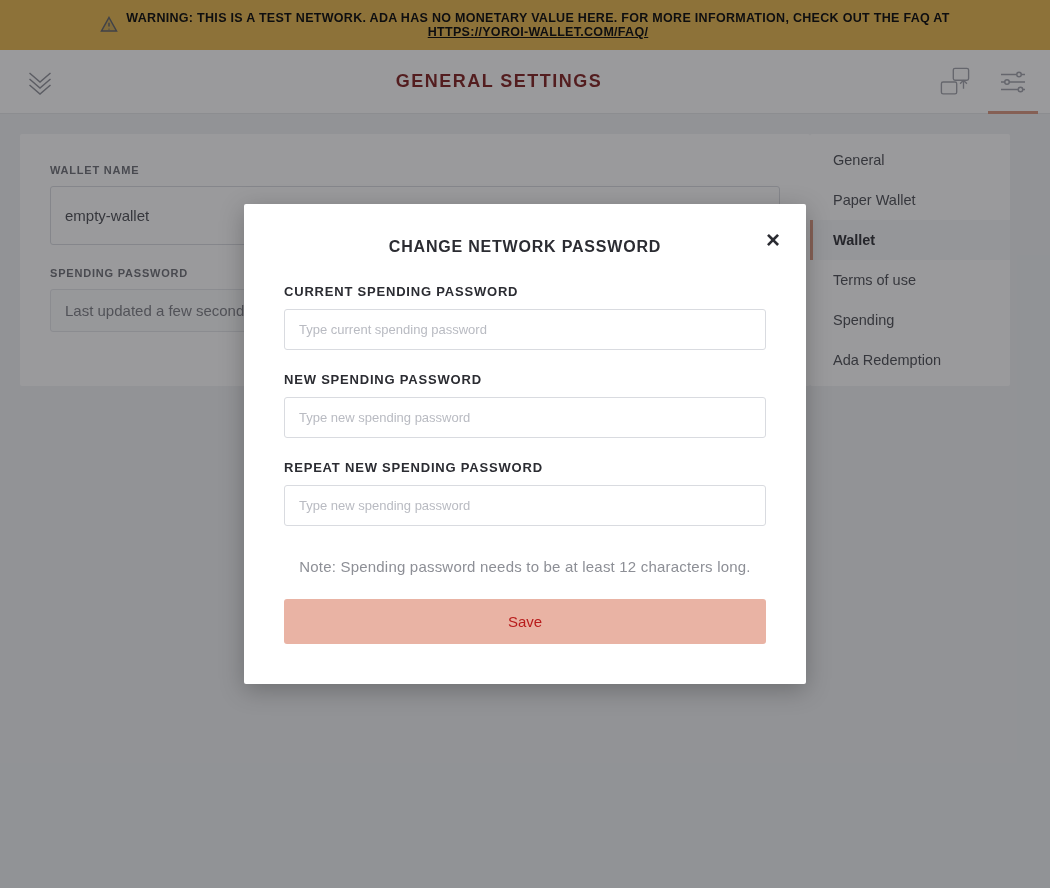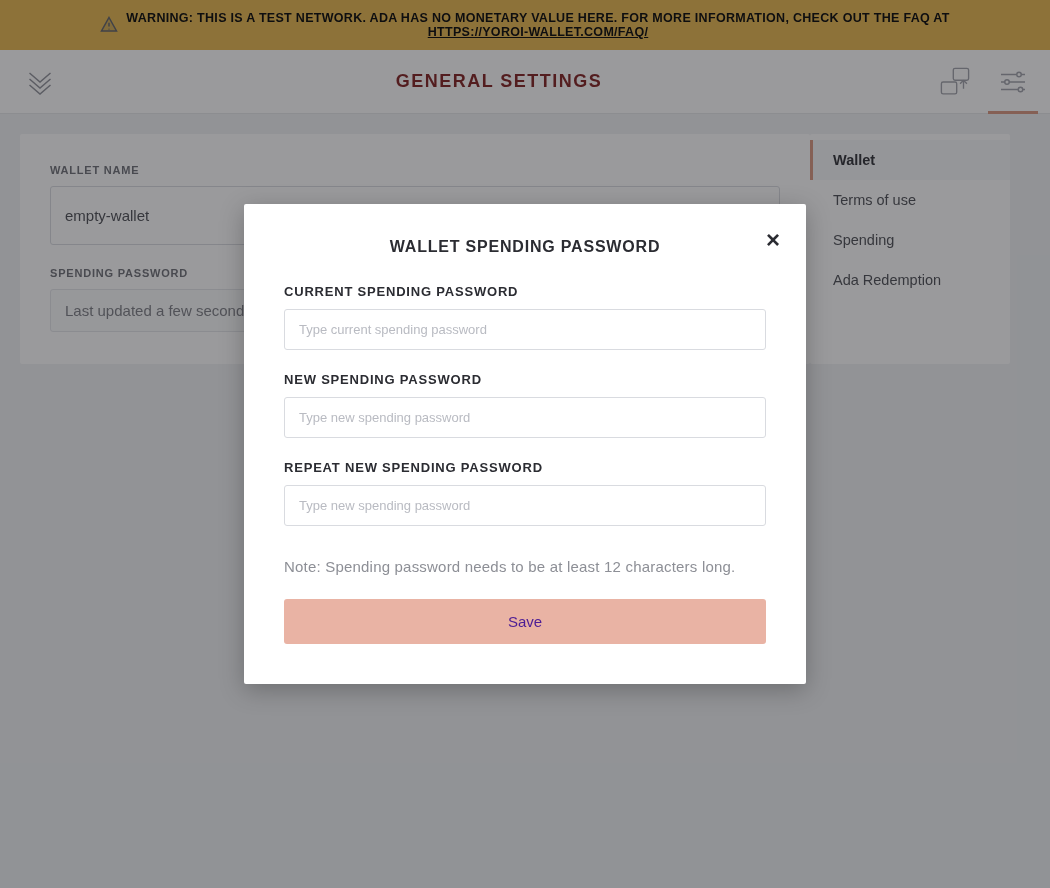--- a/index.html
+++ b/index.html
@@ -161,27 +161,28 @@
     border:1px solid #d9dbe0;
     border-radius:3px;
     padding:12px 14px;
     font-size:13px;
     margin-bottom:22px;
   }
   .modal-input::placeholder { color:#b9bbc2; }
   .note {
     font-size:15px;
     color:#8d8f96;
+    text-align:center;
     margin: 10px 0 24px;
     letter-spacing:0.2px;
   }
   .save-btn {
     width:100%;
     background:#e9b3a4;
-    color:#4c1d95;
+    color:#b91c1c;
     border:none;
     border-radius:3px;
     padding:14px 0;
     font-size:15px;
     cursor:pointer;
   }
 </style>
 </head>
 <body>
 
@@ -226,31 +227,33 @@
 <div class="content">
 
   <div class="settings-card">
     <div class="field-label">WALLET NAME</div>
     <input class="field-input" type="text" value="empty-wallet" style="">
     <div class="field-label">SPENDING PASSWORD</div>
     <div class="field-readonly">Last updated a few seconds ago</div>
   </div>
 
   <div class="side-nav">
+    <div class="side-nav-item"><span>General</span></div>
+    <div class="side-nav-item"><span>Paper Wallet</span></div>
     <div class="side-nav-item active"><span>Wallet</span></div>
     <div class="side-nav-item"><span>Terms of use</span></div>
     <div class="side-nav-item"><span>Spending</span></div>
     <div class="side-nav-item"><span>Ada Redemption</span></div>
   </div>
 
 </div>
 
 <div class="overlay">
   <div class="modal">
-    <div class="modal-title">WALLET SPENDING PASSWORD</div>
+    <div class="modal-title">CHANGE NETWORK PASSWORD</div>
     <span class="close-x">×</span>
 
     <div class="modal-field-label">CURRENT SPENDING PASSWORD</div>
     <input class="modal-input" type="password" placeholder="Type current spending password" style="">
 
     <div class="modal-field-label">NEW SPENDING PASSWORD</div>
     <input class="modal-input" type="password" placeholder="Type new spending password" style="">
 
     <div class="modal-field-label">REPEAT NEW SPENDING PASSWORD</div>
     <input class="modal-input" type="password" placeholder="Type new spending password" style="">

